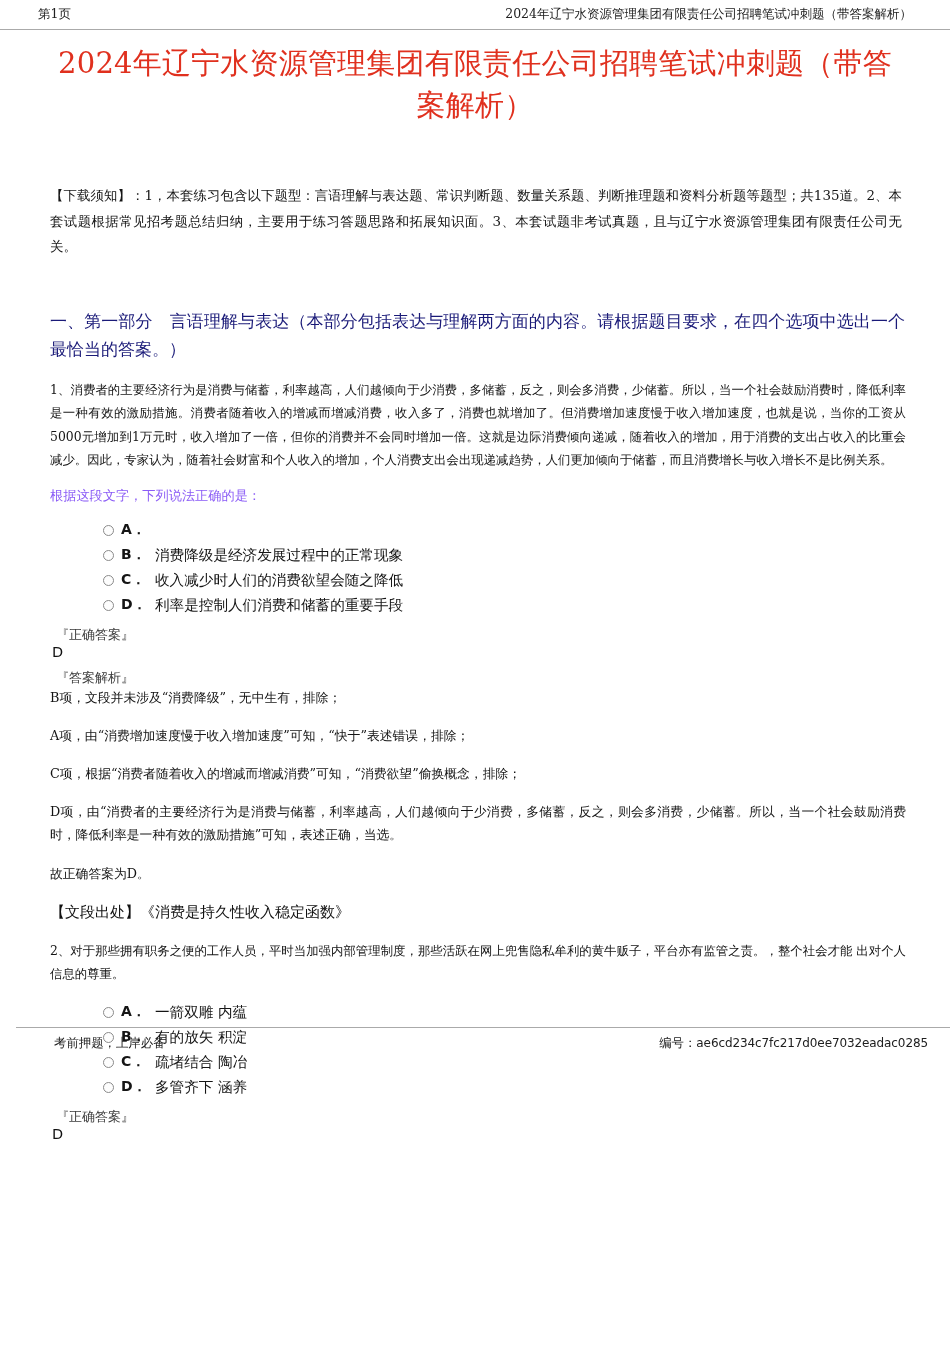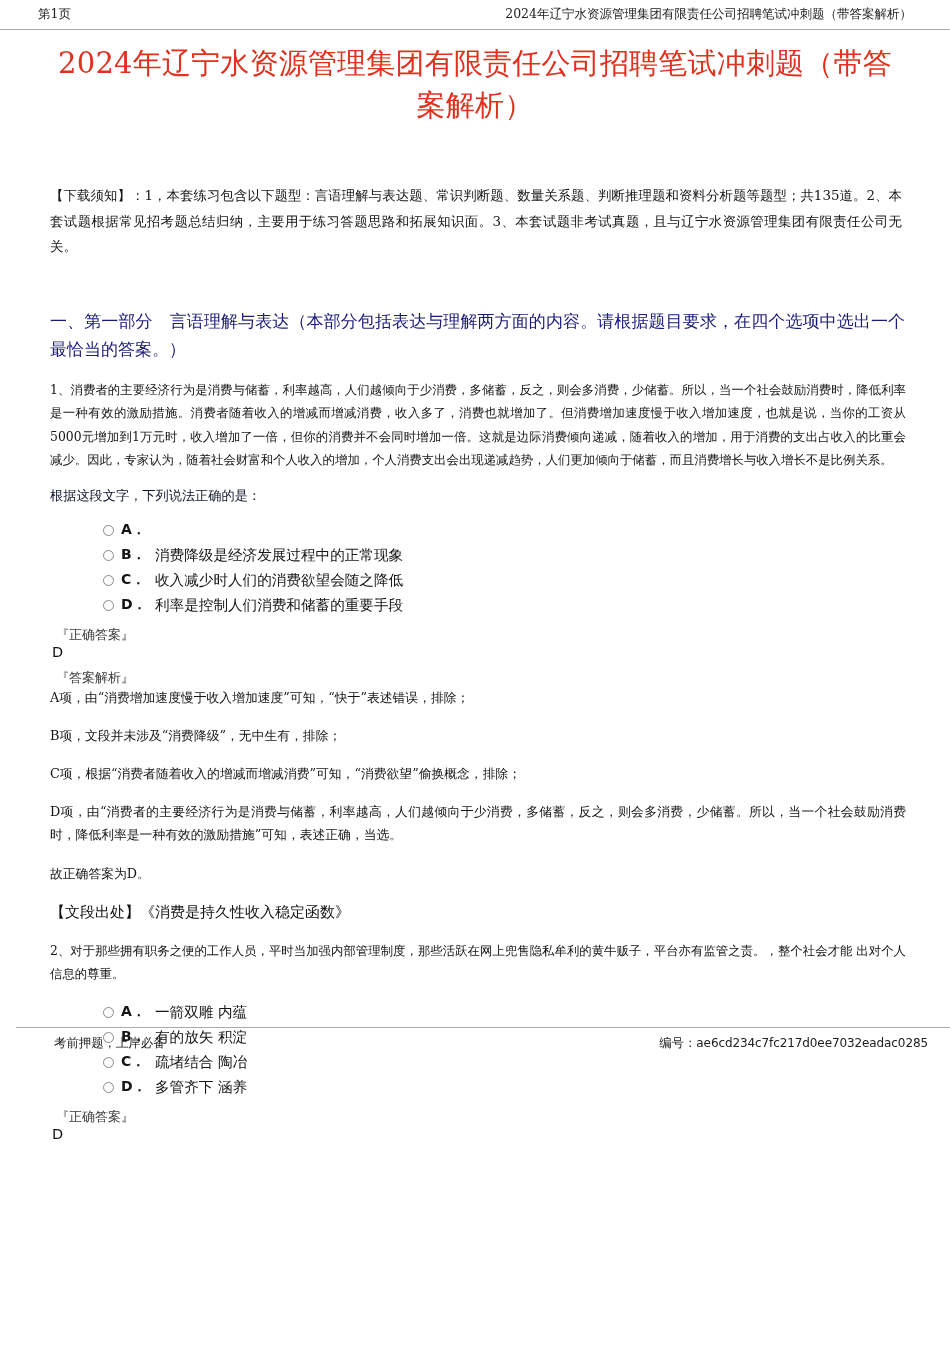--- a/index.html
+++ b/index.html
@@ -97,21 +97,21 @@
   .q-stem {
     font-size: 12.4px;
     line-height: 1.88;
     color: #141414;
     text-align: justify;
     margin: 0 0 14px 0;
   }
   .q-prompt {
     font-size: 13.2px;
     line-height: 1.7;
-    color: #0f172a;
+    color: #8b5cf6;
     margin: 0 0 10px 0;
   }
 
   .options {
     margin: 0 0 8px 0;
     padding: 0 0 0 53px;
   }
   .option {
     display: flex;
     align-items: center;
@@ -233,22 +233,22 @@
           <span class="radio"></span>
           <span class="opt-letter">D．</span>
           <span class="opt-text">利率是控制人们消费和储蓄的重要手段</span>
         </div>
       </div>
 
       <div class="ans-label">『正确答案』</div>
       <div class="ans-value">D</div>
       <div class="ans-label">『答案解析』</div>
 
+      <p class="explain">B项，文段并未涉及“消费降级”，无中生有，排除；</p>
       <p class="explain">A项，由“消费增加速度慢于收入增加速度”可知，“快于”表述错误，排除；</p>
-      <p class="explain">B项，文段并未涉及“消费降级”，无中生有，排除；</p>
       <p class="explain">C项，根据“消费者随着收入的增减而增减消费”可知，“消费欲望”偷换概念，排除；</p>
       <p class="explain">D项，由“消费者的主要经济行为是消费与储蓄，利率越高，人们越倾向于少消费，多储蓄，反之，则会多消费，少储蓄。所以，当一个社会鼓励消费时，降低利率是一种有效的激励措施”可知，表述正确，当选。</p>
       <p class="explain tight">故正确答案为D。</p>
       <p class="source">【文段出处】《消费是持久性收入稳定函数》</p>
     </div>
 
     <div>
       <p class="q-stem">2、对于那些拥有职务之便的工作人员，平时当加强内部管理制度，那些活跃在网上兜售隐私牟利的黄牛贩子，平台亦有监管之责。，整个社会才能 出对个人信息的尊重。</p>
 
       <div class="options">

